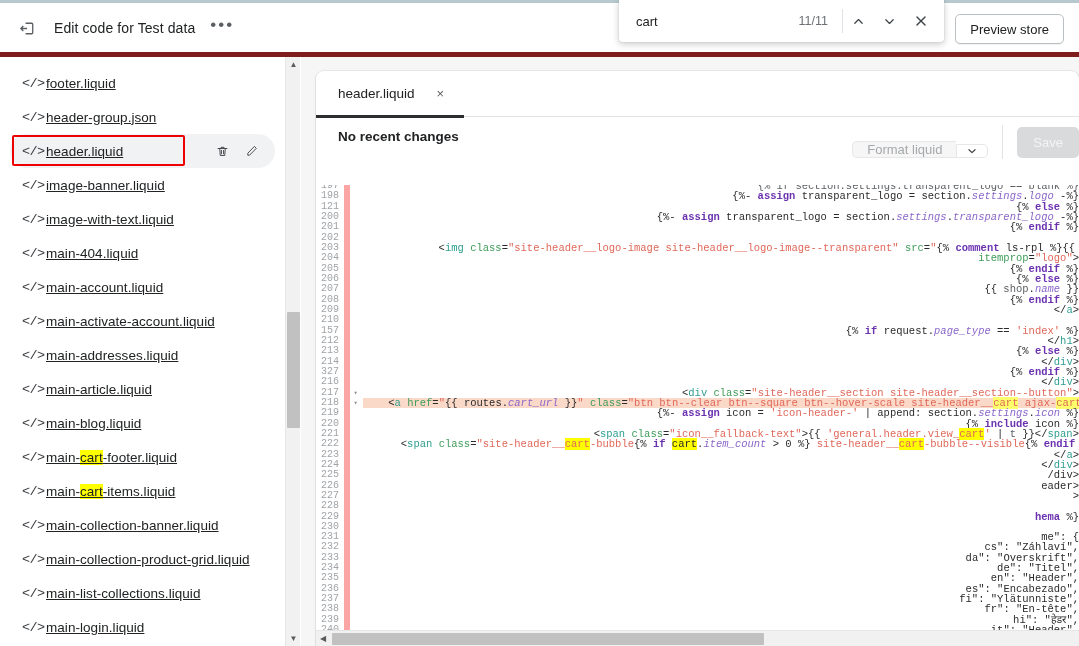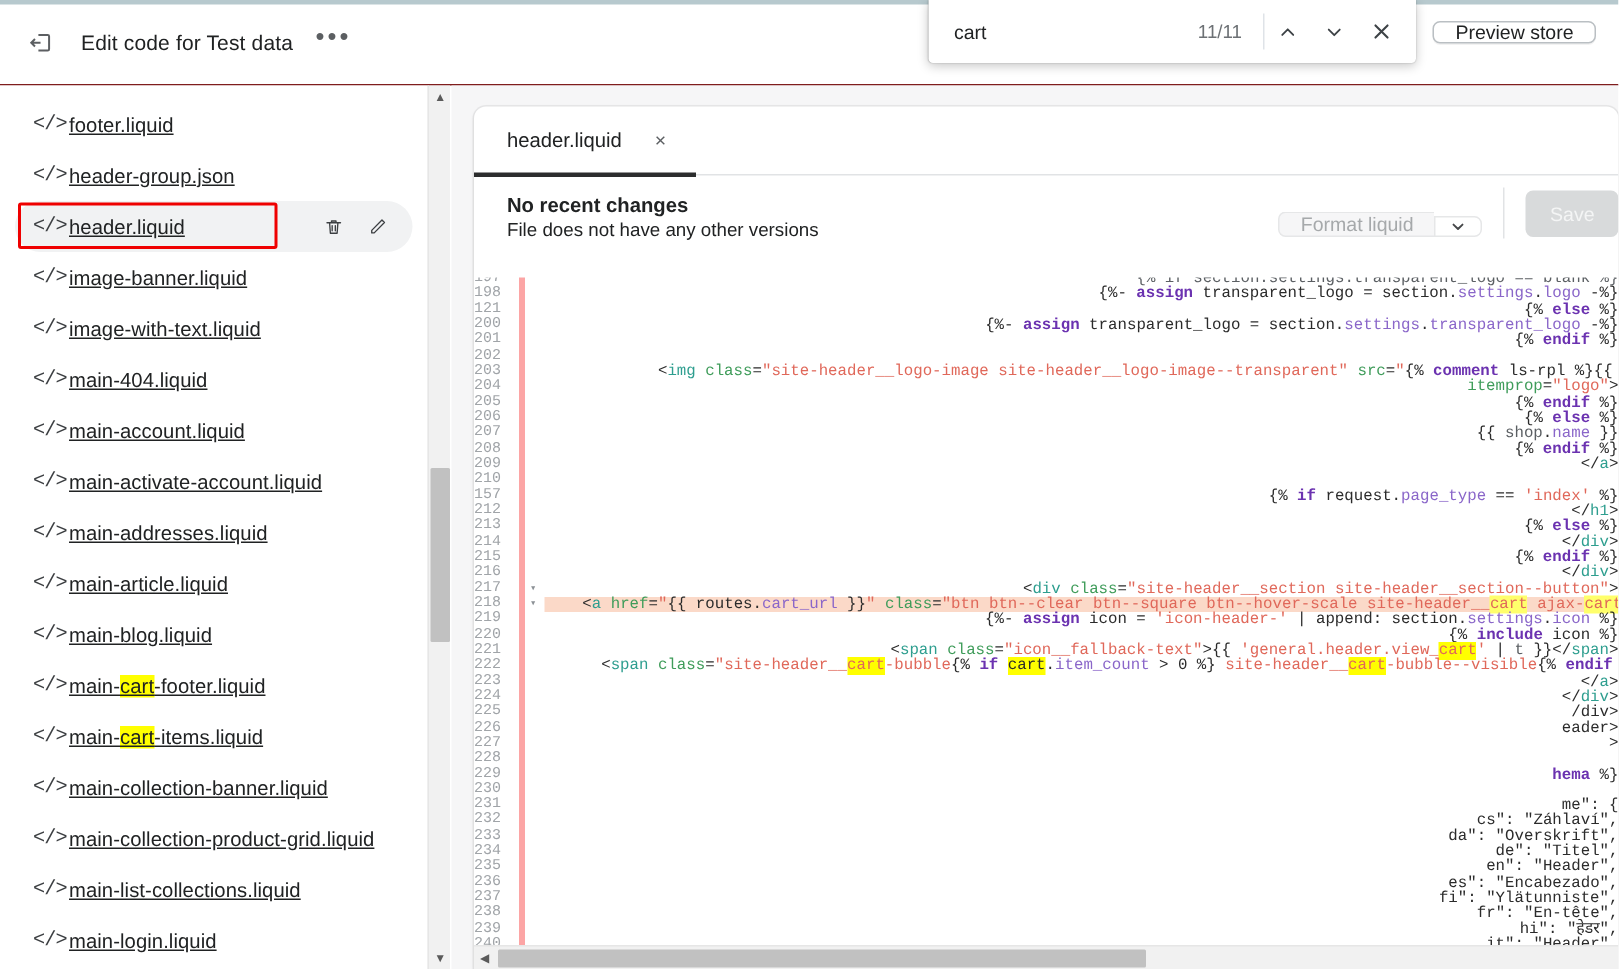--- a/index.html
+++ b/index.html
@@ -11,38 +11,38 @@
     font-family: "Liberation Sans", sans-serif;
     font-size: 13px;
     color: #202223;
   }
   #app { position: relative; width: 1079px; height: 646px; }
 
   
   .topbar {
     position: absolute; left: 0; top: 0; width: 1079px; height: 57px;
     background: #fff;
-    border-bottom: 1px solid #7f1d1d;
+    border-bottom: 5px solid #7f1d1d;
   }
   .topbar-inner { display: flex; align-items: center; height: 56px; padding-left: 14px; }
   .exit-icon {
     width: 26px; height: 26px; display: flex; align-items: center; justify-content: center;
     cursor: pointer; margin-right: 14px; color: #5c5f62;
   }
   .page-title {
     font-size: 14px; color: #202223; letter-spacing: .1px;
     margin-right: 13px; white-space: nowrap;
   }
   .dots-btn {
     color: #5c5f62; font-size: 17px; line-height: 10px; letter-spacing: 2px;
     cursor: pointer; padding: 2px 2px 8px 2px;
   }
   .preview-btn {
     position: absolute; right: 15px; top: 14px;
-    height: 15px; padding: 0 14px;
+    height: 30px; padding: 0 14px;
     border: 1px solid #babfc3; border-radius: 5px;
     background: #fff; color: #202223; font-size: 13px;
     display: flex; align-items: center; cursor: pointer;
     box-shadow: 0 1px 0 rgba(0,0,0,0.05);
   }
   .topbar-accent {
     position: absolute; left: 0; top: 0; width: 1079px; height: 3px;
     background: #b7c9ce;
   }
 
@@ -164,42 +164,42 @@
   }
 
   
   .code-area {
     position: absolute; left: 0; top: 114px; width: 763px; height: 461px;
     background: #fff; overflow: hidden; display: flex;
     font-family: "Liberation Mono", "DejaVu Sans Mono", monospace;
     font-size: 10.5px;
   }
   .gutter {
-    width: 34px; flex: 0 0 34px; background: #fff; border-right: 4px solid #fca5a5;
-    text-align: left; padding-top: 0;
+    width: 34px; flex: 0 0 34px; background: #fff; border-right: 6px solid #fca5a5;
+    text-align: right; padding-top: 0;
     color: #a0a4a8; user-select: none;
   }
   .gutter .ln { height: 10.33px; line-height: 10.33px; padding-right: 5px; font-size: 10px; }
   .fold {
     width: 11px; flex: 0 0 11px; background: #fff; color: #8c9196;
     font-size: 7px; padding-top: 0; text-align: center;
   }
   .fold .f { height: 10.33px; line-height: 10.33px; }
   .code-lines {
     flex: 1; position: relative; padding-left: 2px; white-space: pre;
     color: #2b2b2b; overflow: hidden; text-align: right;
   }
   .code-lines .cl { height: 10.33px; line-height: 10.33px; }
 
   
   .t-tag   { color: #2e9e8f; }
   .t-attr  { color: #3f9c5a; }
   .t-str   { color: #e0685a; }
   .t-kw    { color: #6b32b0; font-weight: bold; }
-  .t-var   { color: #8a66c9; }
+  .t-var   { color: #8a66c9; font-style: italic; }
   .t-plain { color: #2b2b2b; }
   .t-gray  { color: #5b5f63; }
   .hit     { background: #ffff00; }
   .curline { background: #fbd9c8; }
   .cur-hit { background: #ffff6b; }
 
   
   .code-hscroll {
     position: absolute; left: 0; bottom: 0; width: 763px; height: 16px;
     background: #f1f1f1; border-top: 1px solid #e6e6e6; display: flex; align-items: center;
@@ -353,21 +353,20 @@
       <div class="tabs">
         <div class="tab">
           <span>header.liquid</span>
           <span class="tab-close">×</span>
         </div>
       </div>
 
       <div class="changes-bar">
         <div>
           <div class="changes-title">No recent changes</div>
-          <div class="changes-sub">File does not have any other versions</div>
         </div>
         <div class="changes-right">
           <div class="format-group">
             <div class="format-btn">Format liquid</div>
             <div class="format-caret">
               <svg width="12" height="12" viewBox="0 0 16 16" fill="none" stroke="#454749" stroke-width="1.7" stroke-linecap="round" stroke-linejoin="round">
                   <path d="M4 6.3L8 10.2l4-3.9"></path>
                 </svg>
             </div>
           </div>
@@ -389,21 +388,21 @@
             <div class="ln">205</div>
             <div class="ln">206</div>
             <div class="ln">207</div>
             <div class="ln">208</div>
             <div class="ln">209</div>
             <div class="ln">210</div>
             <div class="ln">157</div>
             <div class="ln">212</div>
             <div class="ln">213</div>
             <div class="ln">214</div>
-            <div class="ln">215</div>
+            <div class="ln">327</div>
             <div class="ln">216</div>
             <div class="ln">217</div>
             <div class="ln">218</div>
             <div class="ln">219</div>
             <div class="ln">220</div>
             <div class="ln">221</div>
             <div class="ln">222</div>
             <div class="ln">223</div>
             <div class="ln">224</div>
             <div class="ln">225</div>

